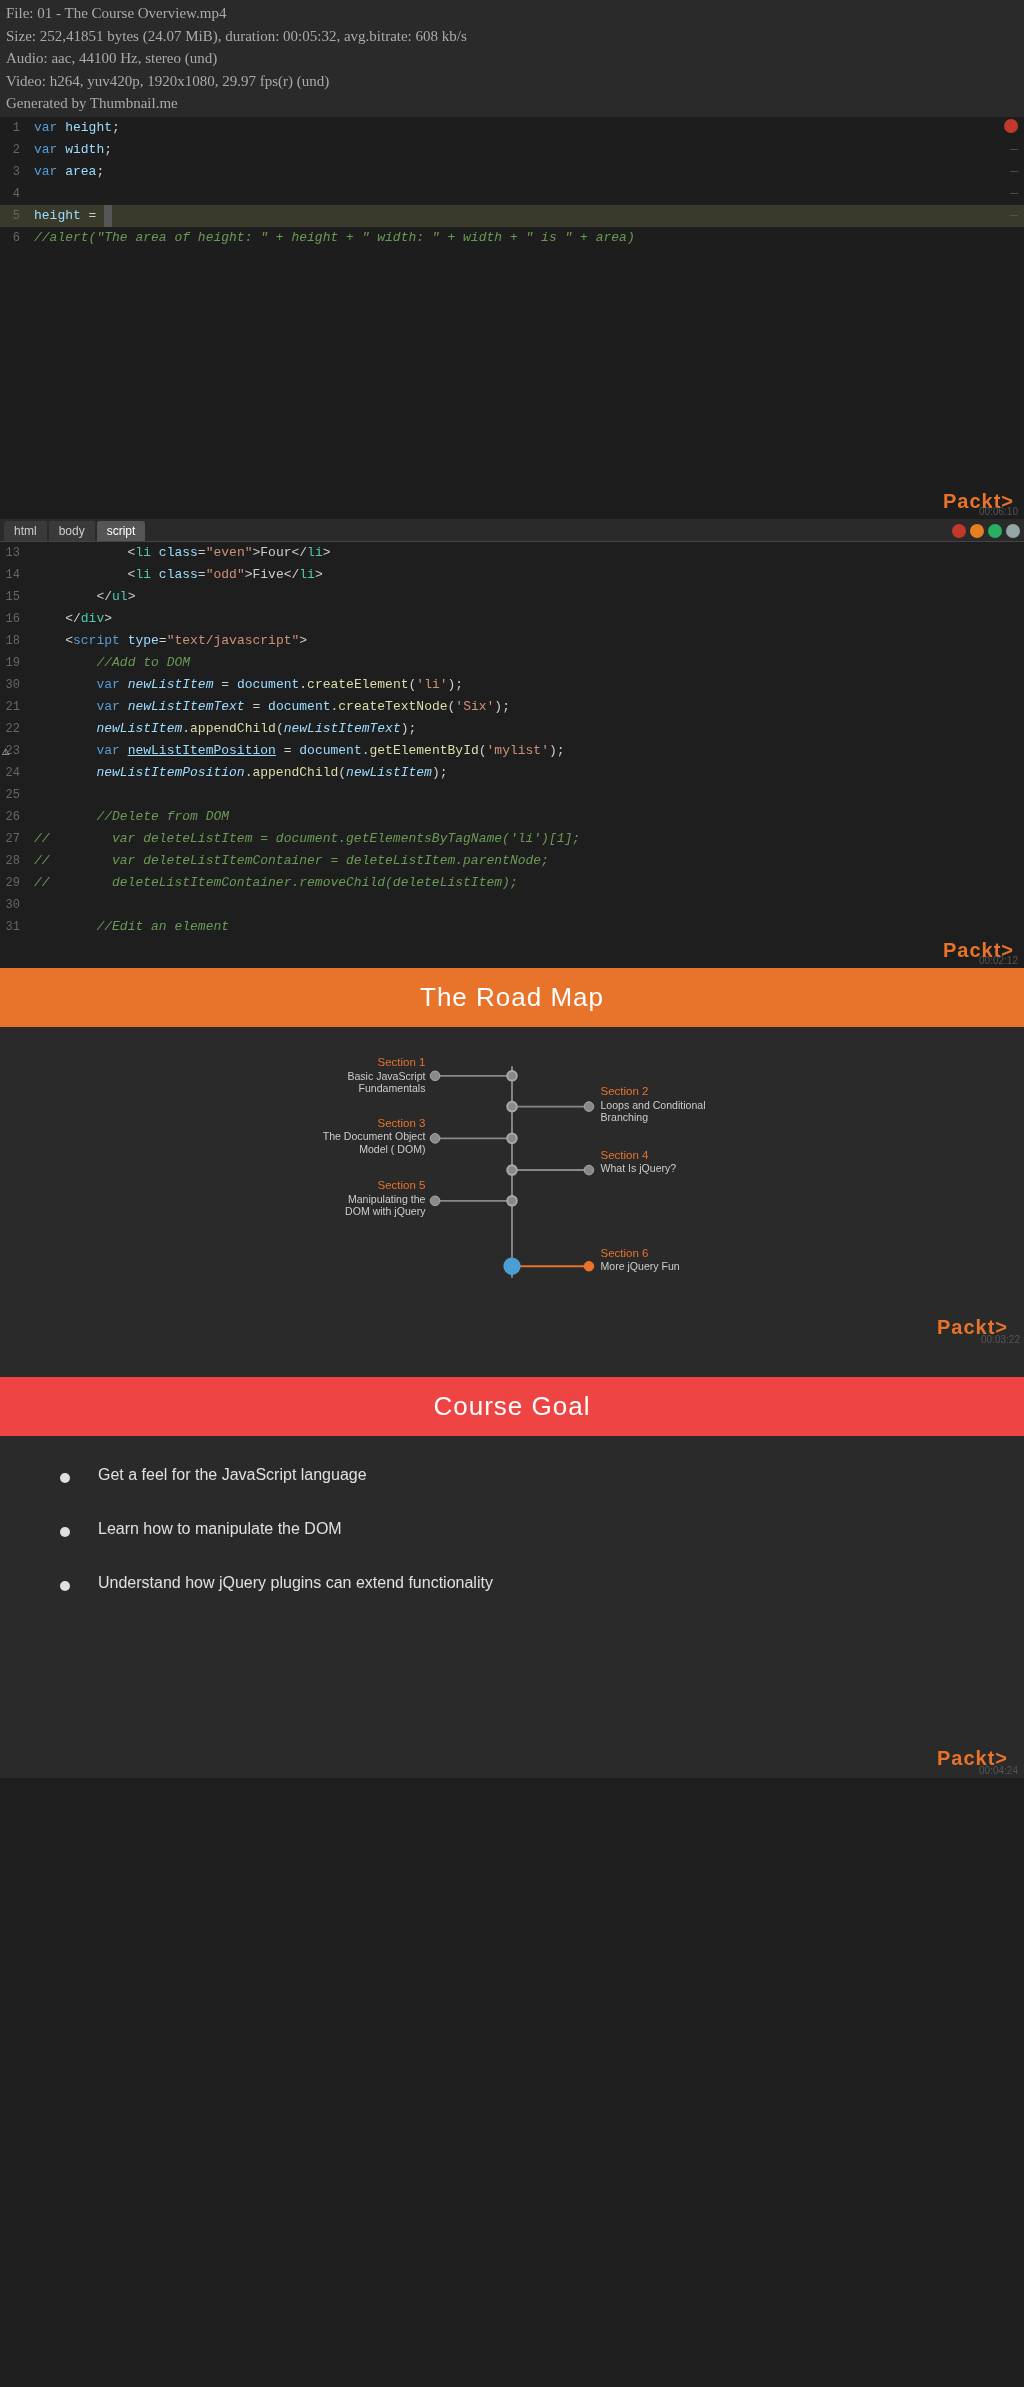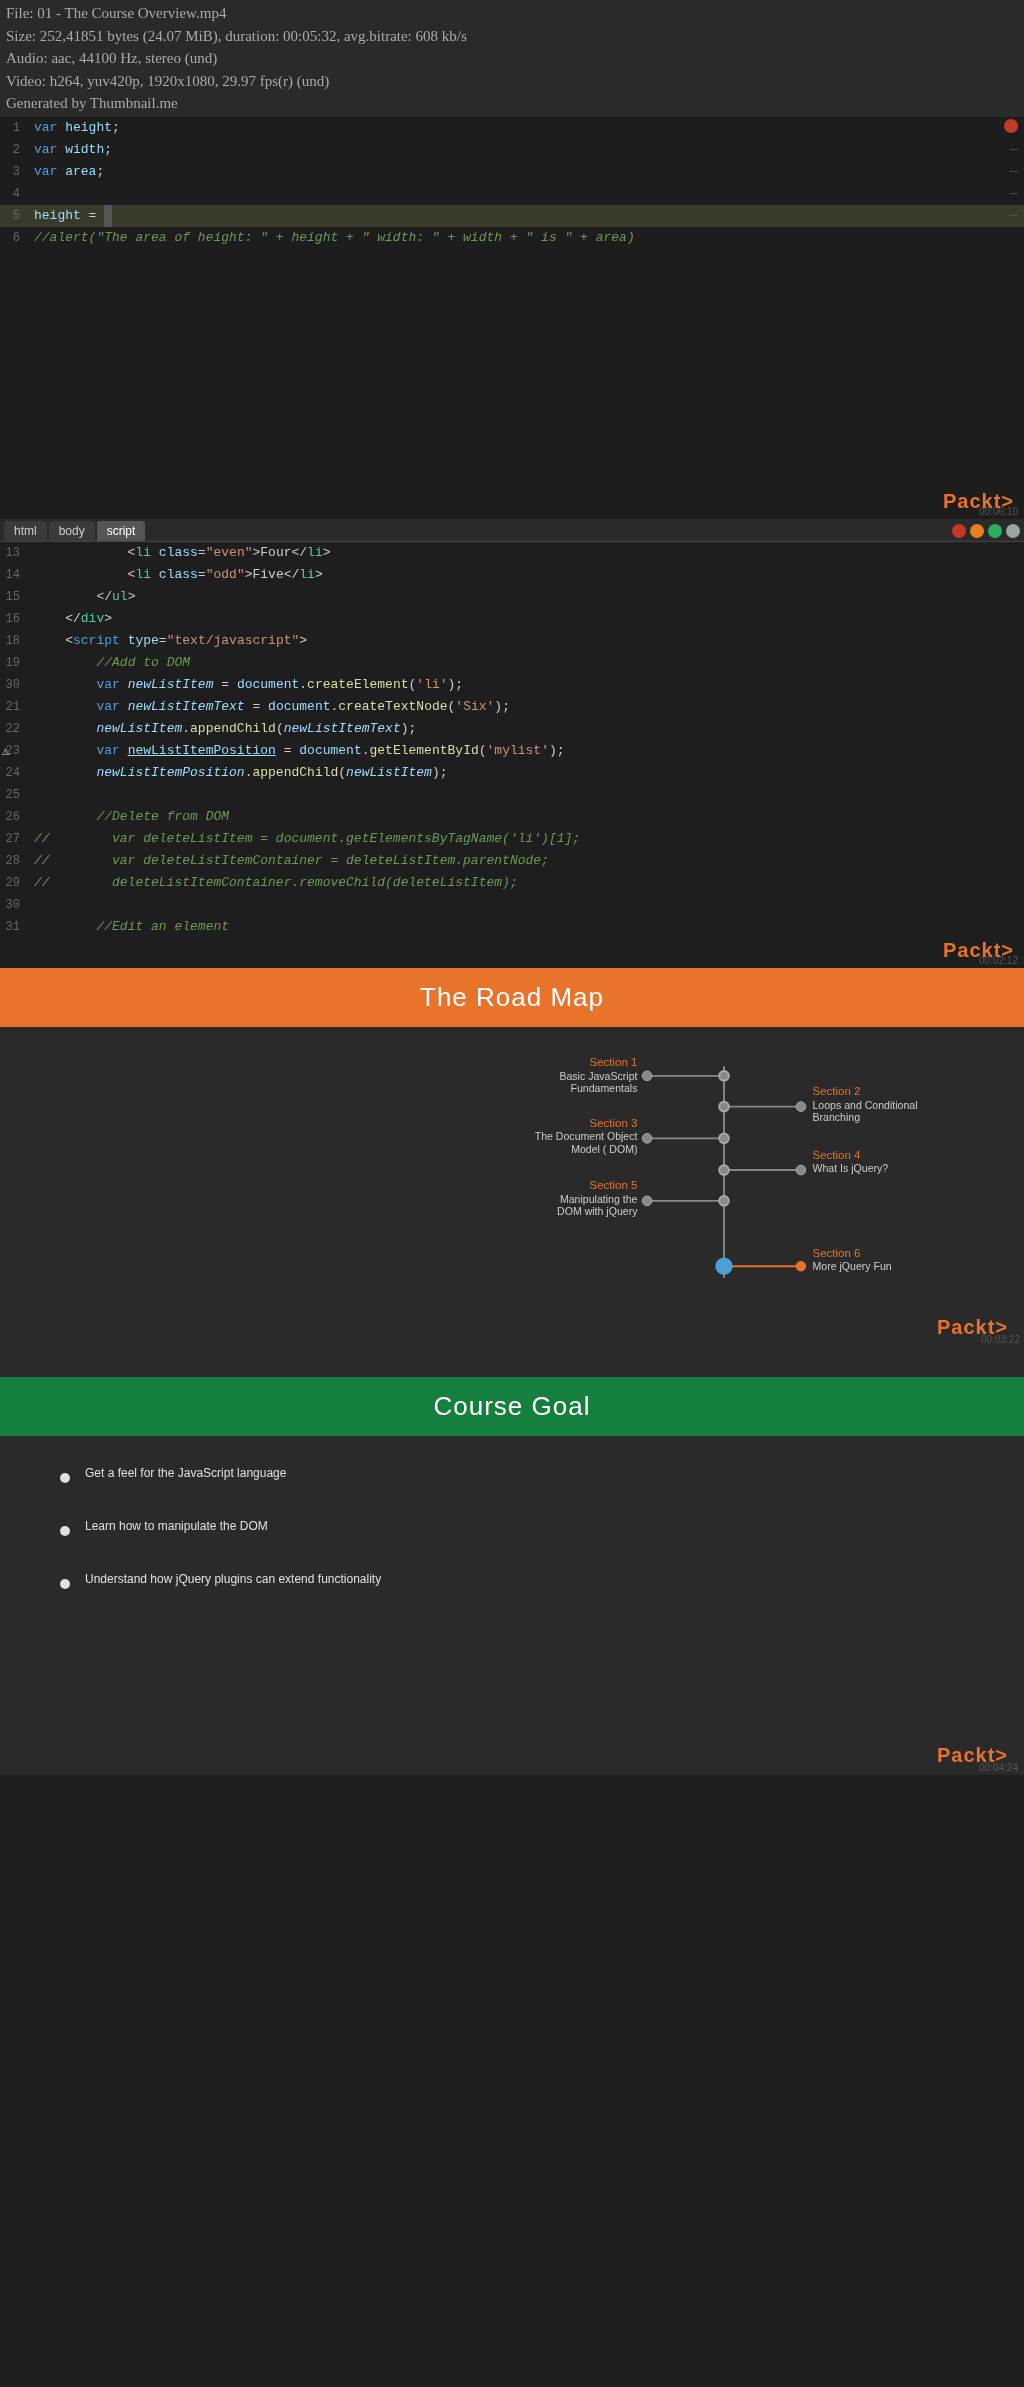--- a/index.html
+++ b/index.html
@@ -168,62 +168,62 @@
       font-size: 26px;
       font-family: Arial, sans-serif;
       color: #fff;
       font-weight: normal;
       letter-spacing: 1px;
     }
 
     .roadmap-content {
       padding: 20px 0 10px 0;
       display: flex;
-      justify-content: flex-end;
+      justify-content: center;
       align-items: center;
       min-height: 260px;
     }
 
     
     .roadmap-diagram {
       position: relative;
       width: 600px;
       height: 250px;
     }
 
     
     .coursegoal-section {
       background: #2a2a2a;
       padding-bottom: 40px;
       position: relative;
     }
 
     .coursegoal-header {
-      background: #15803d;
+      background: #ef4444;
       text-align: center;
       padding: 14px 0;
       font-size: 26px;
       font-family: Arial, sans-serif;
       color: #fff;
       font-weight: normal;
       letter-spacing: 1px;
     }
 
     .goal-list {
       padding: 30px 60px;
       list-style: none;
     }
     .goal-list li {
       font-family: Arial, sans-serif;
-      font-size: 12px;
+      font-size: 16px;
       color: #e0e0e0;
       margin-bottom: 36px;
       display: flex;
       align-items: flex-start;
-      gap: 15px;
+      gap: 28px;
     }
     .bullet {
       width: 10px;
       height: 10px;
       min-width: 10px;
       background: #e0e0e0;
       border-radius: 50%;
       margin-top: 7px;
     }
 

